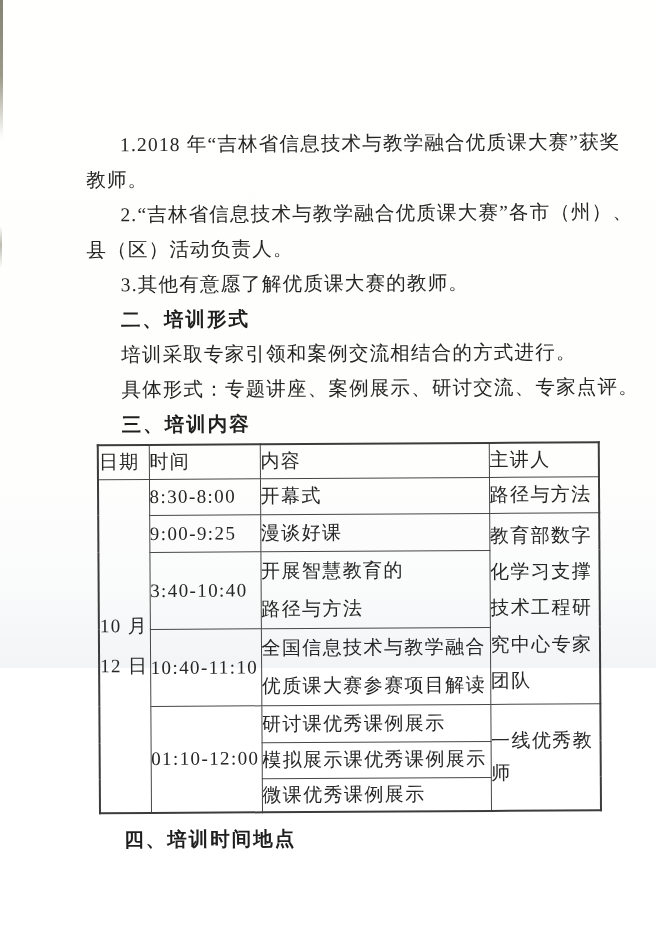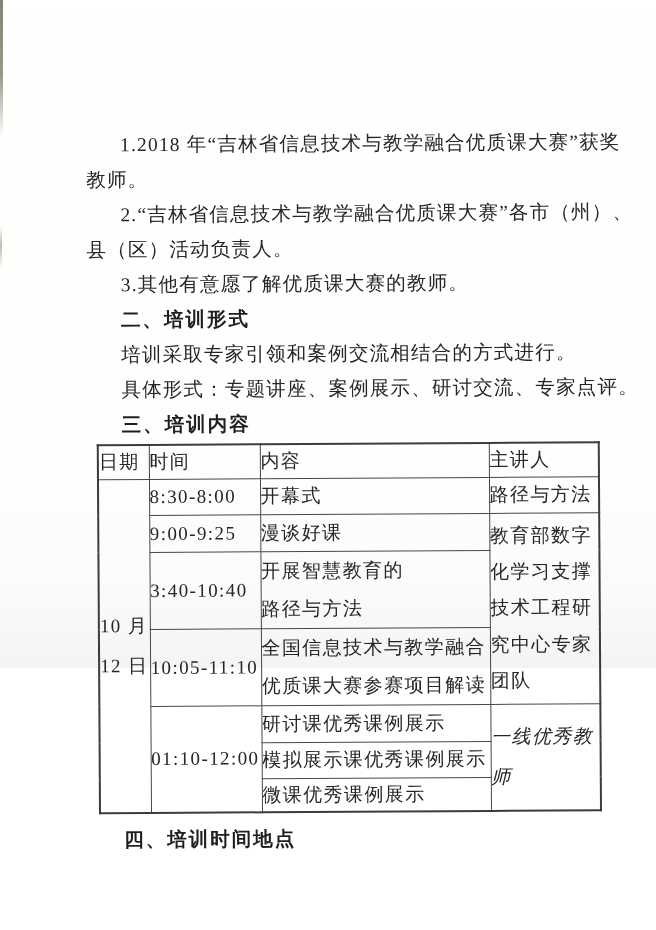--- a/index.html
+++ b/index.html
@@ -66,21 +66,21 @@
   tr.r1{height:36px;}
   tr.r2{height:37px;}
   tr.r3{height:75px;}
   tr.r4{height:70px;}
   tr.r5{height:37px;}
   tr.r6{height:36px;}
   tr.r7{height:34px;}
   td.multiline{line-height:38px;}
   td.datecell{line-height:40px;}
   td.speaker-tall{line-height:36.2px;}
-  td.speaker-two{line-height:40px;font-style:italic;}
+  td.speaker-two{line-height:32px;}
   .after-table{margin-top:8px;height:34px;line-height:34px;}
 </style>
 </head>
 <body>
 
 <div class="page">
   <div class="edge-streak"></div>
   <div class="edge-smudge"></div>
 
   <div class="tilt">
@@ -125,21 +125,21 @@
 技术工程研
 究中心专家
 团队</td>
         </tr>
         <tr class="r3">
           <td class="t">3:40-10:40</td>
           <td class="c preline multiline">开展智慧教育的
 路径与方法</td>
         </tr>
         <tr class="r4">
-          <td class="t">10:05-11:10</td>
+          <td class="t">10:40-11:10</td>
           <td class="c preline multiline">全国信息技术与教学融合
 优质课大赛参赛项目解读</td>
         </tr>
         <tr class="r5">
           <td class="t" rowspan="3">01:10-12:00</td>
           <td class="c">研讨课优秀课例展示</td>
           <td class="s preline speaker-two" rowspan="3">一线优秀教
 师</td>
         </tr>
         <tr class="r6">

